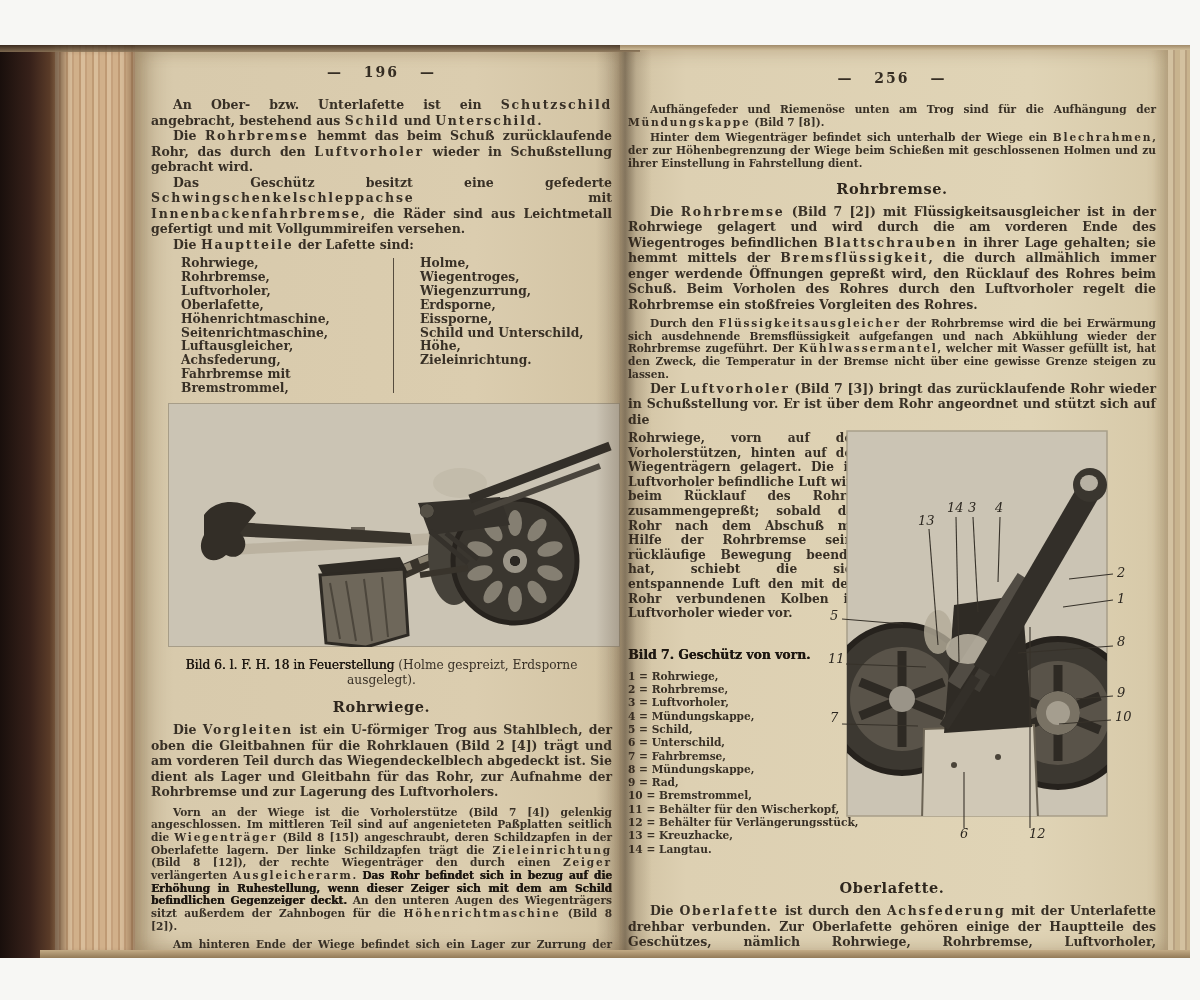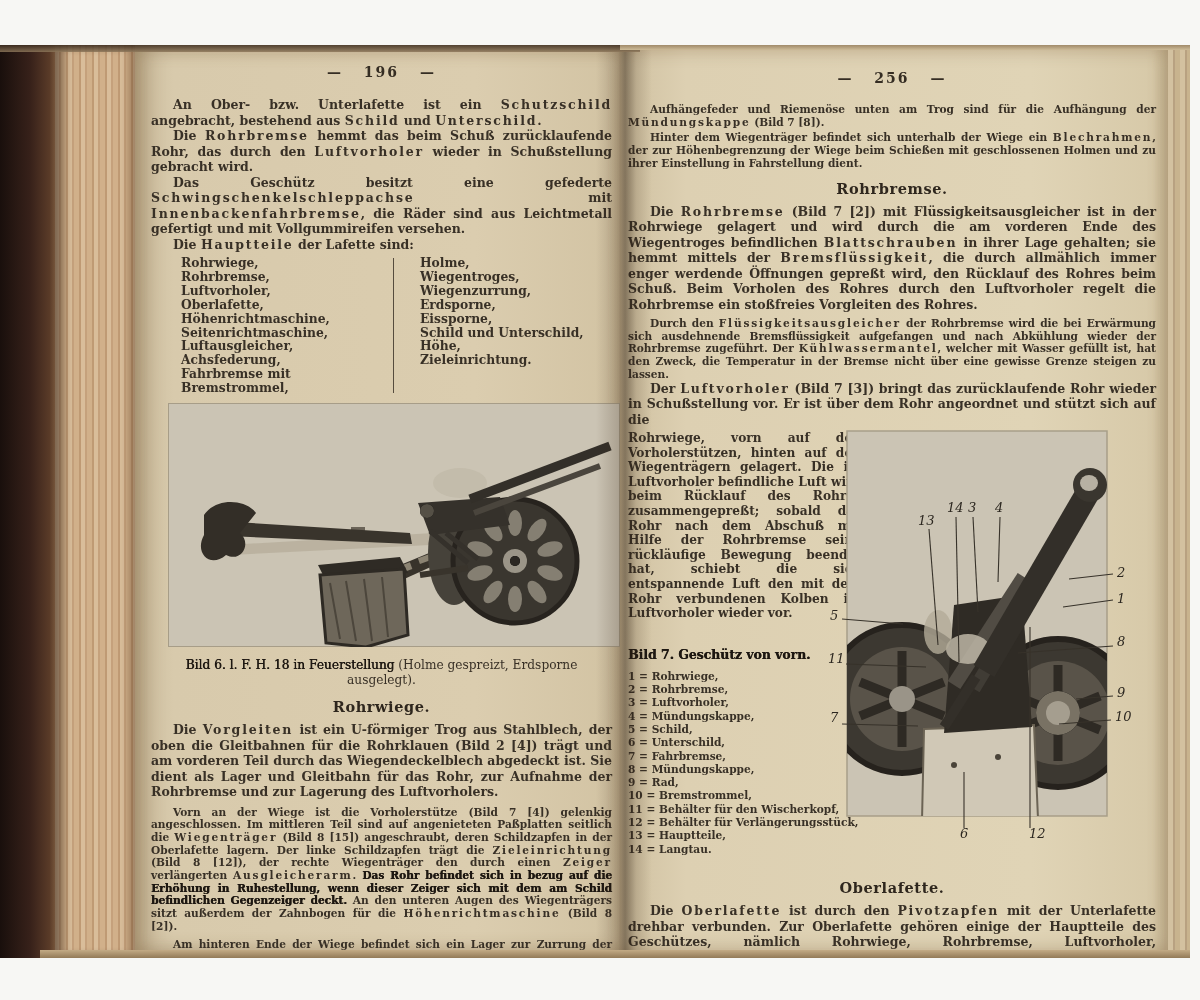--- a/index.html
+++ b/index.html
@@ -181,21 +181,21 @@
               <div class="li"><span class="ln">3 = </span><span>Luftvorholer,</span></div>
               <div class="li"><span class="ln">4 = </span><span>Mündungskappe,</span></div>
               <div class="li"><span class="ln">5 = </span><span>Schild,</span></div>
               <div class="li"><span class="ln">6 = </span><span>Unterschild,</span></div>
               <div class="li"><span class="ln">7 = </span><span>Fahrbremse,</span></div>
               <div class="li"><span class="ln">8 = </span><span>Mündungskappe,</span></div>
               <div class="li"><span class="ln">9 = </span><span>Rad,</span></div>
               <div class="li"><span class="ln">10 = </span><span>Bremstrommel,</span></div>
               <div class="li"><span class="ln">11 = </span><span>Behälter für den Wischerkopf,</span></div>
               <div class="li"><span class="ln">12 = </span><span>Behälter für Verlängerungsstück,</span></div>
-              <div class="li"><span class="ln">13 = </span><span>Hauptteile,</span></div>
+              <div class="li"><span class="ln">13 = </span><span>Kreuzhacke,</span></div>
               <div class="li"><span class="ln">14 = </span><span>Langtau.</span></div>
             </div>
         </div>
 
         <svg class="fig7" width="322" height="428" viewBox="0 0 322 428">
           <defs>
             <clipPath id="photoClip">
                 <rect x="21" y="4" width="260" height="385"></rect>
               </clipPath>
           </defs>
@@ -262,21 +262,21 @@
               <text x="4" y="295" class="co-num">7</text>
               <line x1="138" y1="345" x2="138" y2="401" class="co-line"></line>
               <text x="134" y="411" class="co-num">6</text>
               <line x1="204" y1="200" x2="204" y2="401" class="co-line"></line>
               <text x="203" y="411" class="co-num">12</text>
             </g>
         </svg>
       </div>
 
       <h3 style="">Oberlafette.</h3>
-      <p class="body ind"><span>Die </span><span class="sp">Oberlafette</span><span> ist durch den </span><span class="sp">Pivotzapfen</span><span> mit der Unterlafette drehbar verbunden. Zur Oberlafette gehören einige der Hauptteile des Geschützes, nämlich Rohrwiege, Rohrbremse, Luftvorholer, Höhenrichtmaschine, Luftausgleicher, Schild und Zieleinrichtung.</span></p>
+      <p class="body ind"><span>Die </span><span class="sp">Oberlafette</span><span> ist durch den </span><span class="sp">Achsfederung</span><span> mit der Unterlafette drehbar verbunden. Zur Oberlafette gehören einige der Hauptteile des Geschützes, nämlich Rohrwiege, Rohrbremse, Luftvorholer, Höhenrichtmaschine, Luftausgleicher, Schild und Zieleinrichtung.</span></p>
     </div>
   </div>
 
   <div class="gutter"></div>
   <div class="right-edge"></div>
   <div class="top-edge"></div>
   <div class="top-edge2"></div>
   <div class="bottom-edge"></div>
 </div>
 

